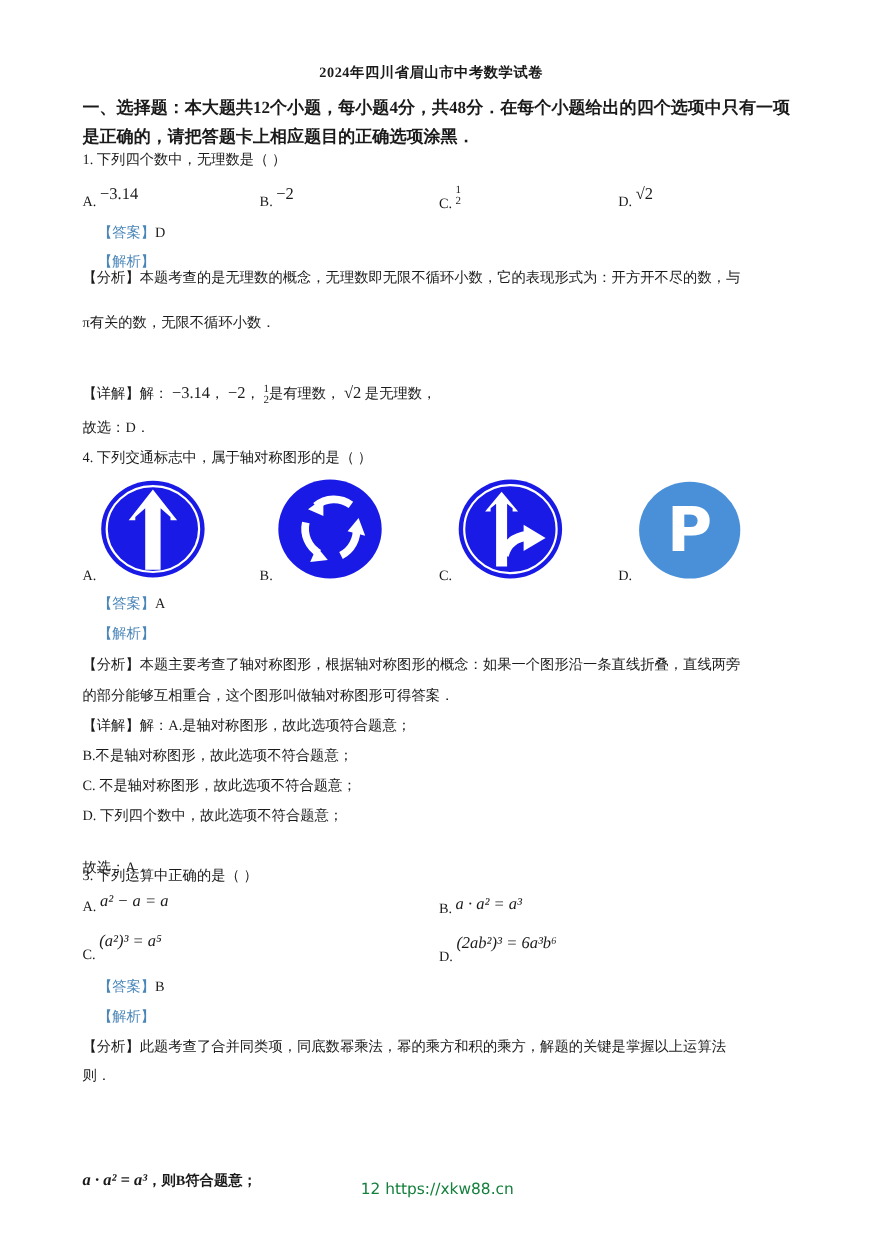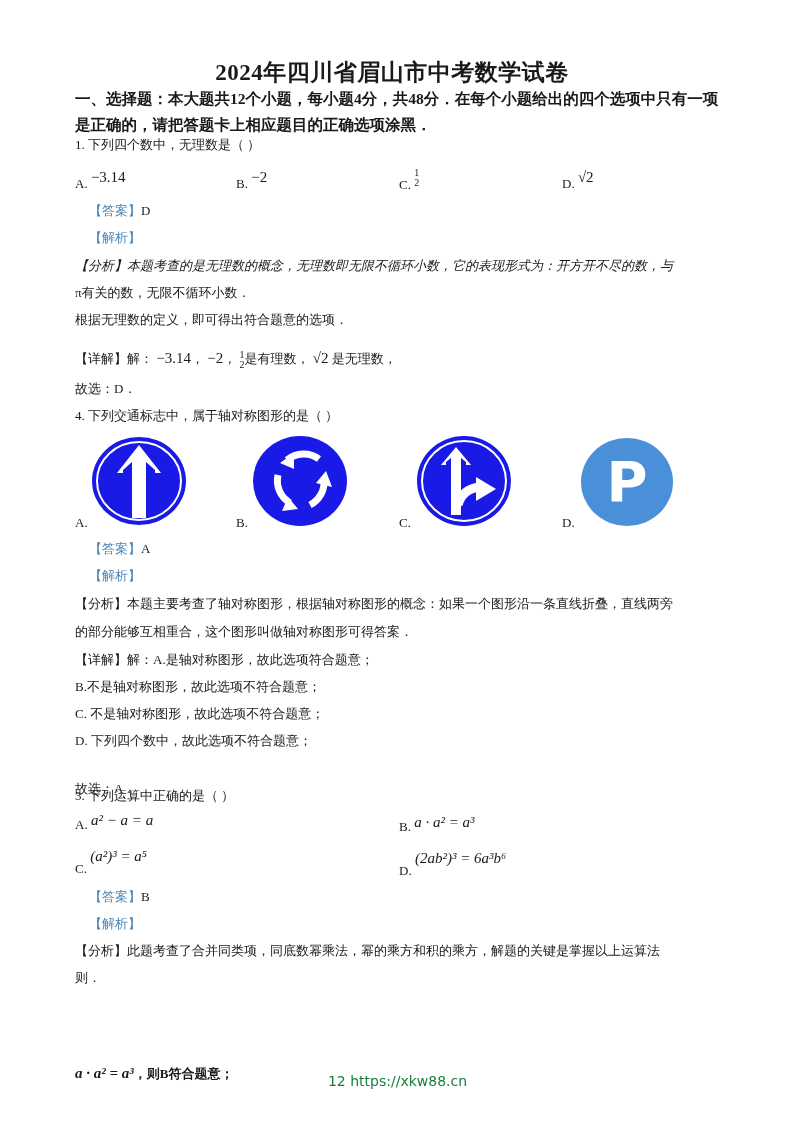--- a/index.html
+++ b/index.html
@@ -1,20 +1,20 @@
 <!DOCTYPE html>
 <html><head>
 <meta charset="utf-8">
 <style>
   html, body { margin:0; padding:0; background:#ffffff; }
   body { width:795px; height:1125px; position:relative; overflow:hidden;
          font-family:"Liberation Serif","DejaVu Serif",serif; color:#1a1a1a; }
   .page { position:absolute; left:0; top:0; width:795px; height:1125px; }
   .title { position:absolute; left:0; width:784px; top:57px; text-align:center;
-           font-size:23px; font-weight:bold; letter-spacing:0.5px; }
+           font-size:13px; font-weight:bold; letter-spacing:0.5px; }
   .section { position:absolute; left:75px; width:650px; font-size:15.5px; font-weight:bold;
              line-height:26px; top:86px; }
   .line { position:absolute; left:75px; font-size:13px; line-height:18px; white-space:nowrap; }
   .label { color:#4a86b8;margin-left:14px; }
   .opt { position:absolute; font-size:13px; white-space:nowrap; }
   .math { font-family:"Liberation Serif","DejaVu Serif",serif; font-size:15px; }
   .it { font-style:italic; }
   .frac { display:inline-block; vertical-align:middle; text-align:center; font-size:10px; line-height:10px; }
   .frac span { display:block; }
   .sign { position:absolute; }
@@ -50,25 +50,24 @@
     <span>D.</span>
     <span class="math" style="position:relative; top:-6px;">√2</span>
   </div>
 
   <div class="line" style="top:202px;">
     <span class="label">【答案】</span><span>D</span>
   </div>
   <div class="line" style="top:229px;">
     <span class="label">【解析】</span>
   </div>
-  <div class="line" style="top:257px;font-style:italic;">
+  <div class="line" style="top:243px;">
     <span>【分析】</span><span>本题考查的是无理数的概念，无理数即无限不循环小数，它的表现形式为：开方开不尽的数，与</span>
   </div>
   <div class="line" style="top:284px;">π有关的数，无限不循环小数．</div>
-  <div class="line" style="top:311px;">根据无理数的定义，即可得出符合题意的选项．</div>
   <div class="line" style="top:349px;">
     <span>【详解】</span><span>解：</span>
     <span class="math">−3.14</span><span>，</span>
     <span class="math">−2</span><span>，</span>
     <span class="frac"><span>1</span><span>2</span></span><span>是有理数，</span>
     <span class="math">√2</span>
     <span>是无理数，</span>
   </div>
   <div class="line" style="top:380px;">故选：D．</div>
 

